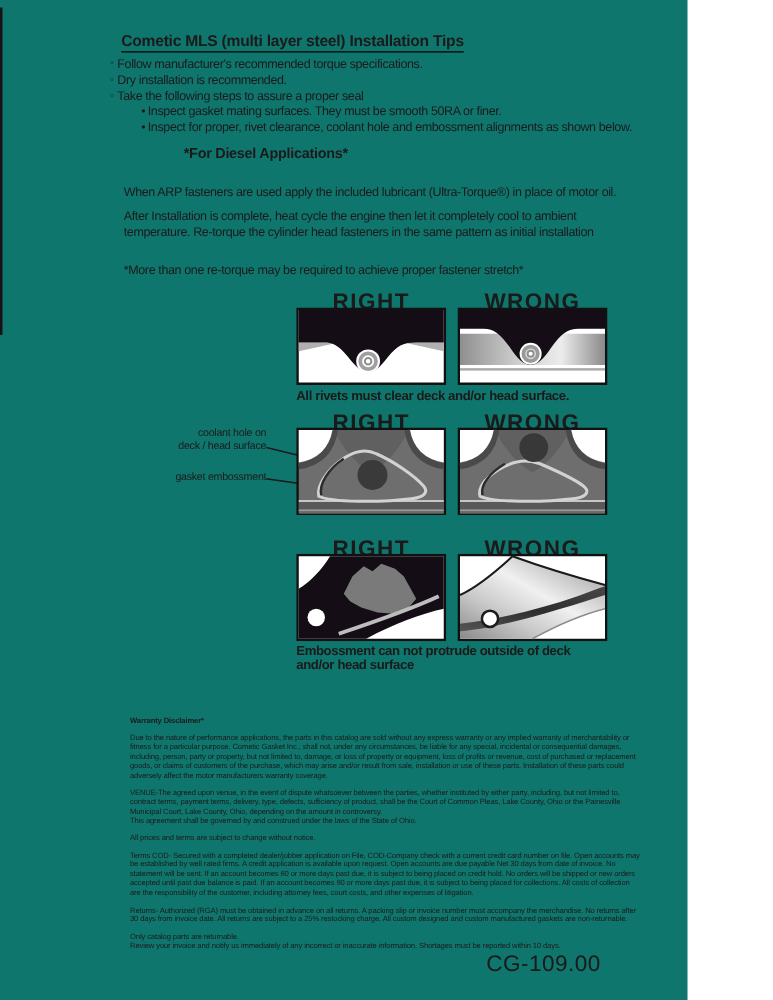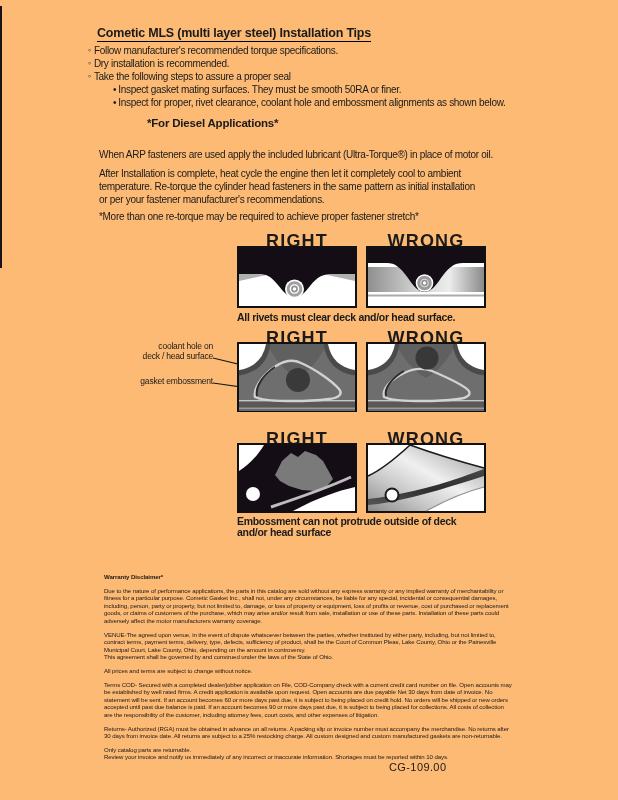--- a/index.html
+++ b/index.html
@@ -1,57 +1,56 @@
 <!DOCTYPE html>
 <html><head>
 <meta charset="utf-8">
 <style>
   html,body{margin:0;padding:0;background:#ffffff;}
-  .page{position:relative;width:618px;height:800px;background:#fdba74;overflow:hidden;
+  .page{position:relative;width:550px;height:800px;background:#0f766e;overflow:hidden;
         font-family:"Liberation Sans","DejaVu Sans",sans-serif;color:#1a1a1a;}
   .abs{position:absolute;}
   .edge{position:absolute;left:0;top:6px;width:2px;height:262px;background:#181218;}
   .title{position:absolute;left:97px;top:26px;font-size:12.5px;font-weight:bold;letter-spacing:-0.2px;
          border-bottom:1.6px solid #000;padding-bottom:1px;display:inline-block;}
   .body-line{position:absolute;font-size:10px;letter-spacing:-0.3px;line-height:12px;white-space:nowrap;}
   .bullet::before{content:"\25E6";margin-right:3px;font-size:9px;position:relative;top:-1px;}
   .subbullet::before{content:"\2022";margin-right:2px;}
   .section-head{position:absolute;font-size:11.5px;font-weight:bold;letter-spacing:-0.2px;white-space:nowrap;margin-left:48px;}
   .rw-label{position:absolute;width:120px;text-align:center;font-size:18px;font-weight:bold;letter-spacing:1.2px;}
   .caption{position:absolute;font-size:10.5px;font-weight:bold;letter-spacing:-0.3px;white-space:nowrap;}
   .panel{position:absolute;width:120px;height:70px;}
   .panel svg{display:block;width:100%;height:100%;}
   .callout{position:absolute;left:80px;width:133px;text-align:right;font-size:8.5px;letter-spacing:-0.2px;
            line-height:10px;white-space:nowrap;}
   .legal{position:absolute;left:104px;top:573px;width:436px;font-size:6.1px;letter-spacing:-0.1px;line-height:7.6px;}
   .legal .para{margin:0 0 6px 0;}
   .legal .lline{white-space:nowrap;}
   .legal-head{font-weight:bold;margin-bottom:6px;}
-  .footer-code{position:absolute;left:389px;top:761px;font-size:11px;letter-spacing:0.4px;}
+  .footer-code{position:absolute;left:389px;top:761px;font-size:18px;letter-spacing:0.4px;}
 </style>
 </head>
 <body>
 
 <div class="page">
 
   <div class="edge"></div>
 
   <div class="title">Cometic MLS (multi layer steel) Installation Tips</div>
 
   <div class="body-line bullet" style="left:88px;top:45px;">Follow manufacturer's recommended torque specifications.</div>
   <div class="body-line bullet" style="left:88px;top:58px;">Dry installation is recommended.</div>
   <div class="body-line bullet" style="left:88px;top:71px;">Take the following steps to assure a proper seal</div>
   <div class="body-line subbullet" style="left:113px;top:84px;">Inspect gasket mating surfaces.  They must be smooth 50RA or finer.</div>
   <div class="body-line subbullet" style="left:113px;top:97px;">Inspect for proper, rivet clearance, coolant hole and embossment alignments as shown below.</div>
 
   <div class="section-head" style="left:99px;top:117px;">*For Diesel Applications*</div>
   <div class="body-line" style="left:99px;top:149px;">When ARP fasteners are used apply the included lubricant (Ultra-Torque®) in place of motor oil.</div>
   <div class="body-line" style="left:99px;top:168px;">After Installation is complete, heat cycle the engine then let it completely cool to ambient</div>
   <div class="body-line" style="left:99px;top:181px;">temperature. Re-torque the cylinder head fasteners in the same pattern as initial installation</div>
-  <div class="body-line" style="left:99px;top:194px;">or per your fastener manufacturer's recommendations.</div>
   <div class="body-line" style="left:99px;top:211px;">*More than one re-torque may be required to achieve proper fastener stretch*</div>
 
   <div class="rw-label" style="left:237px;top:231px;">RIGHT</div>
   <div class="rw-label" style="left:366px;top:231px;">WRONG</div>
 
   <div class="panel" style="left:237px;top:246px;height:62px;">
     <svg viewBox="0 0 120 62">
       <rect x="1" y="1" width="118" height="60" fill="#ffffff" stroke="#111" stroke-width="2"></rect>
       <path d="M2,28 L34,28 L2,35 Z" fill="#b0b0b0"></path>
       <path d="M118,28 L86,28 L118,35 Z" fill="#b0b0b0"></path>

